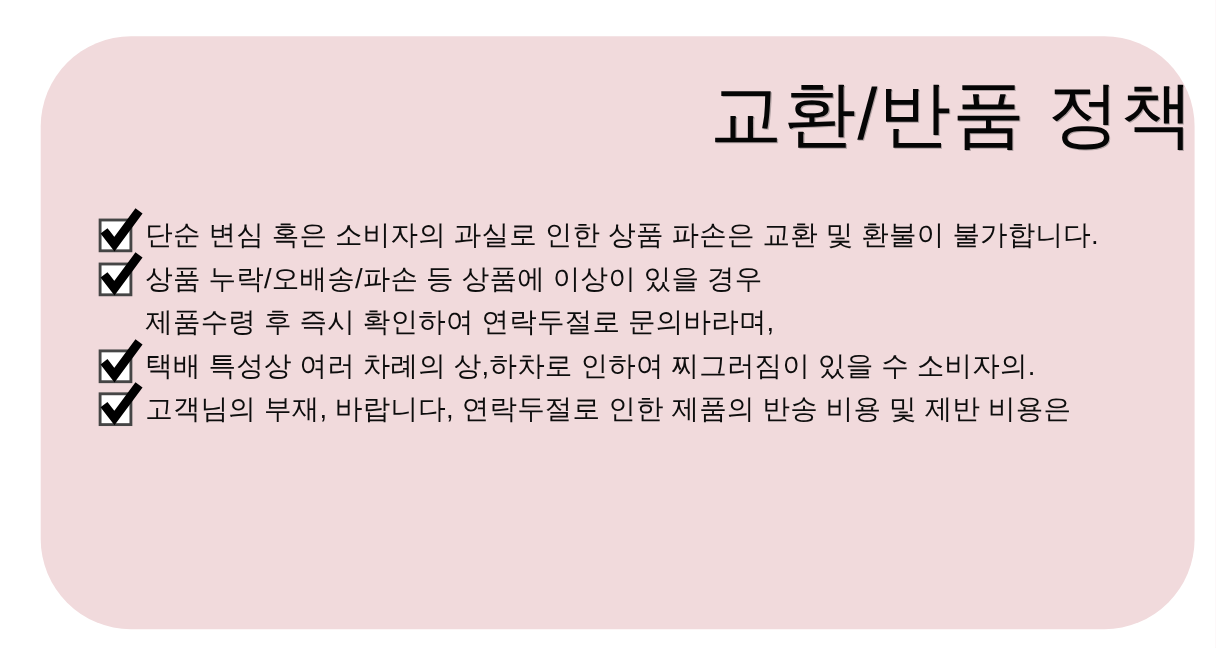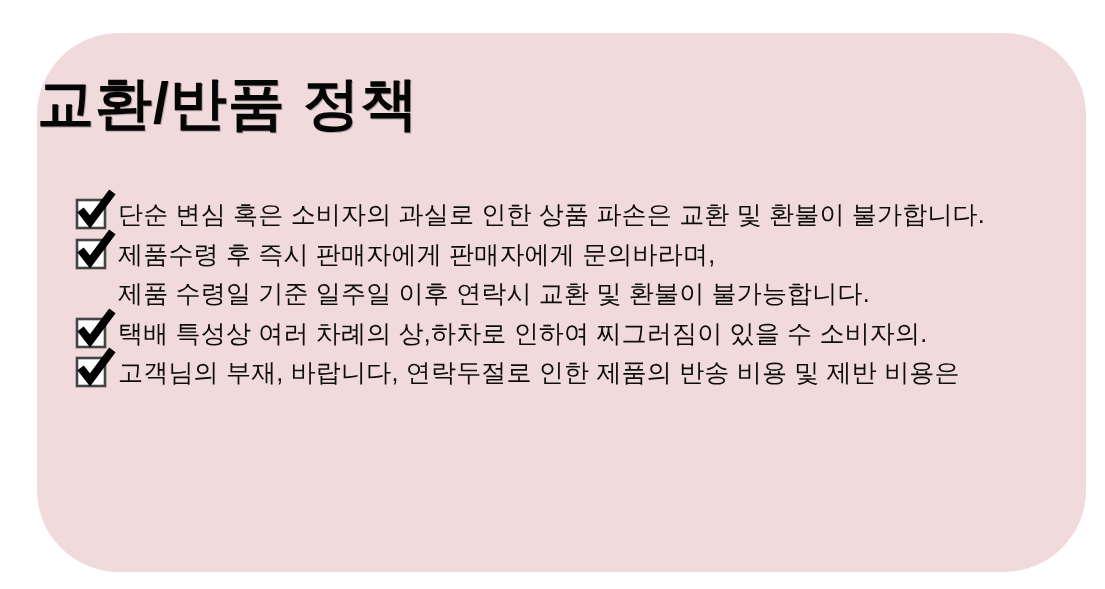--- a/index.html
+++ b/index.html
@@ -20,31 +20,31 @@
     position: absolute;
     left: 37px;
     top: 33px;
     width: 1049px;
     height: 539px;
     background: #f1dadc;
     border-radius: 82px;
   }
   .title {
     margin-top: 30px;
-    text-align: left;
-    font-size: 57px;
+    text-align: right;
+    font-size: 66px;
     line-height: 80px;
-    font-weight: 700;
+    font-weight: 400;
     letter-spacing: 1px;
     color: #050505;
     text-shadow: 1px 1px 0 rgba(60,60,60,0.35);
   }
   .policy-list {
     margin-top: 52px;
-    padding-left: 37px;
+    padding-left: 51px;
     padding-right: 30px;
   }
   .policy-item {
     display: flex;
     align-items: flex-start;
   }
   .check-icon {
     flex: 0 0 44px;
     width: 44px;
     height: 39px;
@@ -90,22 +90,22 @@
       </div>
 
       <div class="policy-item">
         <span class="check-icon">
           <svg width="42" height="42" viewBox="0 0 42 42">
             <rect x="3" y="9" width="28" height="28" fill="#ffffff" stroke="#454545" stroke-width="2.6"></rect>
             <path d="M9 22 L16 31 L36 4" fill="none" stroke="#000000" stroke-width="8" stroke-linecap="square" stroke-linejoin="miter"></path>
           </svg>
         </span>
         <div class="item-lines">
-          <div class="line">제품수령 후 즉시 판매자에게 판매자에게 문의바라며,</div>
-          <div class="line">제품 수령일 기준 일주일 이후 연락시 교환 및 환불이 불가능합니다.</div>
+          <div class="line">상품 누락/오배송/파손 등 상품에 이상이 있을 경우</div>
+          <div class="line">제품수령 후 즉시 확인하여 연락두절로 문의바라며,</div>
         </div>
       </div>
 
       <div class="policy-item">
         <span class="check-icon">
           <svg width="42" height="42" viewBox="0 0 42 42">
             <rect x="3" y="9" width="28" height="28" fill="#ffffff" stroke="#454545" stroke-width="2.6"></rect>
             <path d="M9 22 L16 31 L36 4" fill="none" stroke="#000000" stroke-width="8" stroke-linecap="square" stroke-linejoin="miter"></path>
           </svg>
         </span>

